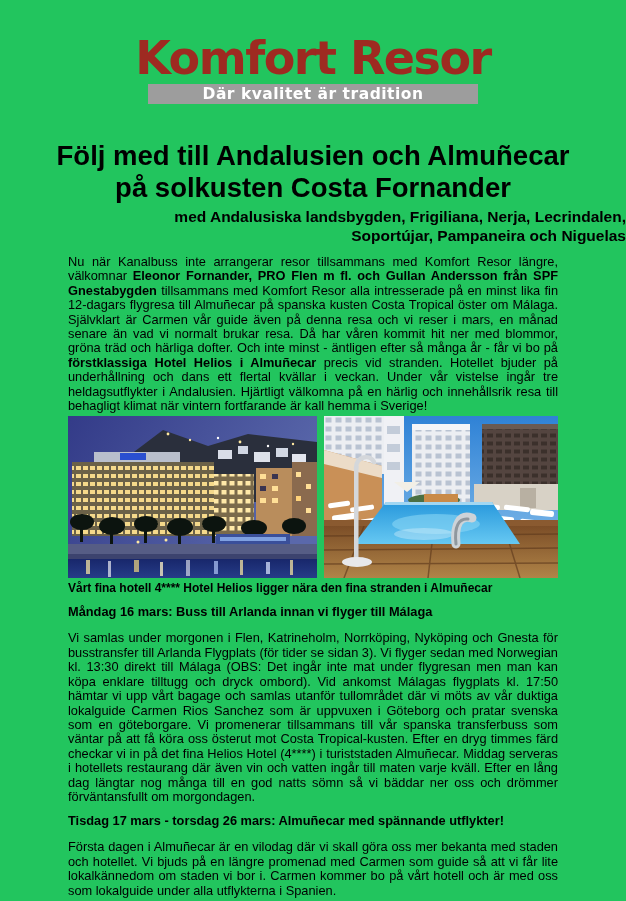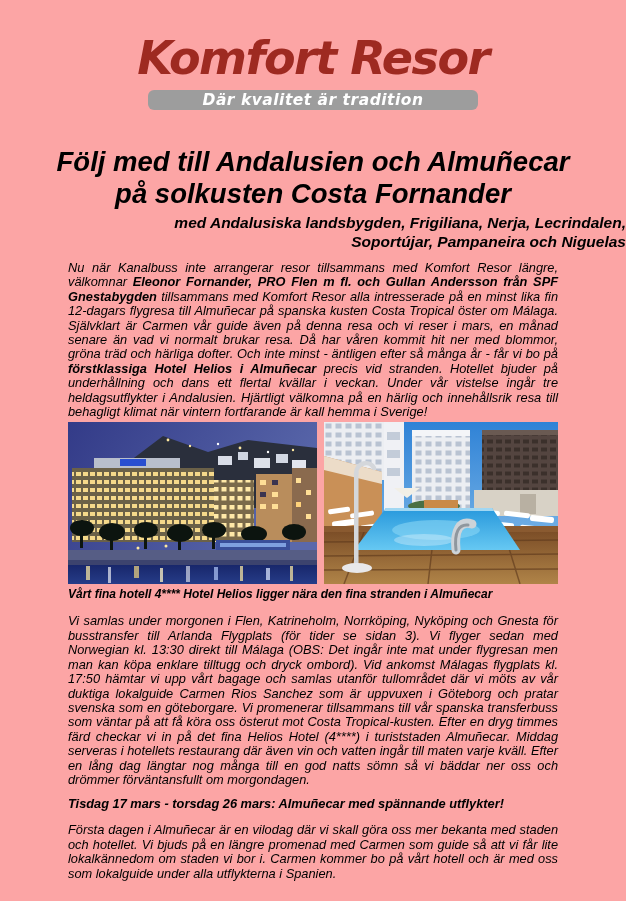--- a/index.html
+++ b/index.html
@@ -1,32 +1,31 @@
 <!DOCTYPE html>
 <html style="--brand-red: #9e2a21; --bar-gray: #9d9d9d;"><head>
 <meta charset="utf-8">
 <style>
   html, body { margin:0; padding:0; background:#ffffff; }
   body { width:626px; height:901px; font-family:"Liberation Sans", sans-serif; color:#000; }
-  .page { position:relative; width:626px; height:901px; overflow:hidden; background:#fca5a5;font-style:italic; }
+  .page { position:relative; width:626px; height:901px; overflow:hidden; background:#22c55e; }
 
   
   .logo-wrap { text-align:center; padding-top:32px; }
   .logo-title {
     font-family:"DejaVu Sans", sans-serif;
     font-size:46px; font-weight:700; letter-spacing:-1.5px;
     color:var(--brand-red, #9e2a21); line-height:52px;
   }
   .logo-bar {
-    width:330px; height:20px; margin:6px auto 0;
+    width:330px; height:20px; margin:0 auto 0;
     background:var(--bar-gray, #9d9d9d);
     color:#fff; font-family:"DejaVu Sans", sans-serif;
     font-weight:700; font-size:15.5px; line-height:20px; text-align:center;
     letter-spacing:0.5px;
-    border-radius:6px;
   }
 
   
   .main-title { margin-top:36px; text-align:center; font-weight:700; font-size:27.5px; line-height:32px; }
   .sub-title  { margin-top:4px;  text-align:right; font-weight:700; font-size:15.5px; line-height:18.5px; }
   .date-line  { margin-top:11px; text-align:center; font-weight:700; font-size:18.5px; line-height:21px; }
 
   
   .content { margin:0 68px; width:490px; }
   .body-text { font-size:12.8px; line-height:14.4px; text-align:justify; margin:0; }
@@ -251,20 +250,21 @@
           <rect x="30" y="50" width="4.5" height="94" fill="#d4d7db"></rect>
           <path d="M32,52 C32,40 46,38 50,46" fill="none" stroke="#d4d7db" stroke-width="4.5" stroke-linecap="round"></path>
           <ellipse cx="33" cy="146" rx="15" ry="5" fill="#e8e8ea"></ellipse>
         </svg>
       </span>
     </div>
 
     <div class="caption">Vårt fina hotell 4**** Hotel Helios ligger nära den fina stranden i Almuñecar</div>
 
     <div class="day-section">
+      <h4 class="day-heading">Måndag 16 mars: Buss till Arlanda innan vi flyger till Málaga</h4>
       <p class="body-text day-body">Vi samlas under morgonen i Flen, Katrineholm, Norrköping, Nyköping och Gnesta för busstransfer till Arlanda Flygplats (för tider se sidan 3). Vi flyger sedan med Norwegian kl. 13:30 direkt till Málaga (OBS: Det ingår inte mat under flygresan men man kan köpa enklare tilltugg och dryck ombord). Vid ankomst Málagas flygplats kl. 17:50 hämtar vi upp vårt bagage och samlas utanför tullområdet där vi möts av vår duktiga lokalguide Carmen Rios Sanchez som är uppvuxen i Göteborg och pratar svenska som en göteborgare. Vi promenerar tillsammans till vår spanska transferbuss som väntar på att få köra oss österut mot Costa Tropical-kusten. Efter en dryg timmes färd checkar vi in på det fina Helios Hotel (4****) i turiststaden Almuñecar. Middag serveras i hotellets restaurang där även vin och vatten ingår till maten varje kväll. Efter en lång dag längtar nog många till en god natts sömn så vi bäddar ner oss och drömmer förväntansfullt om morgondagen.</p>
     </div>
 
     <div class="day-section">
       <h4 class="day-heading">Tisdag 17 mars - torsdag 26 mars: Almuñecar med spännande utflykter!</h4>
       <p class="body-text day-body">Första dagen i Almuñecar är en vilodag där vi skall göra oss mer bekanta med staden och hotellet. Vi bjuds på en längre promenad med Carmen som guide så att vi får lite lokalkännedom om staden vi bor i. Carmen kommer bo på vårt hotell och är med oss som lokalguide under alla utflykterna i Spanien.</p>
     </div>
 
   </div>
 </div>

